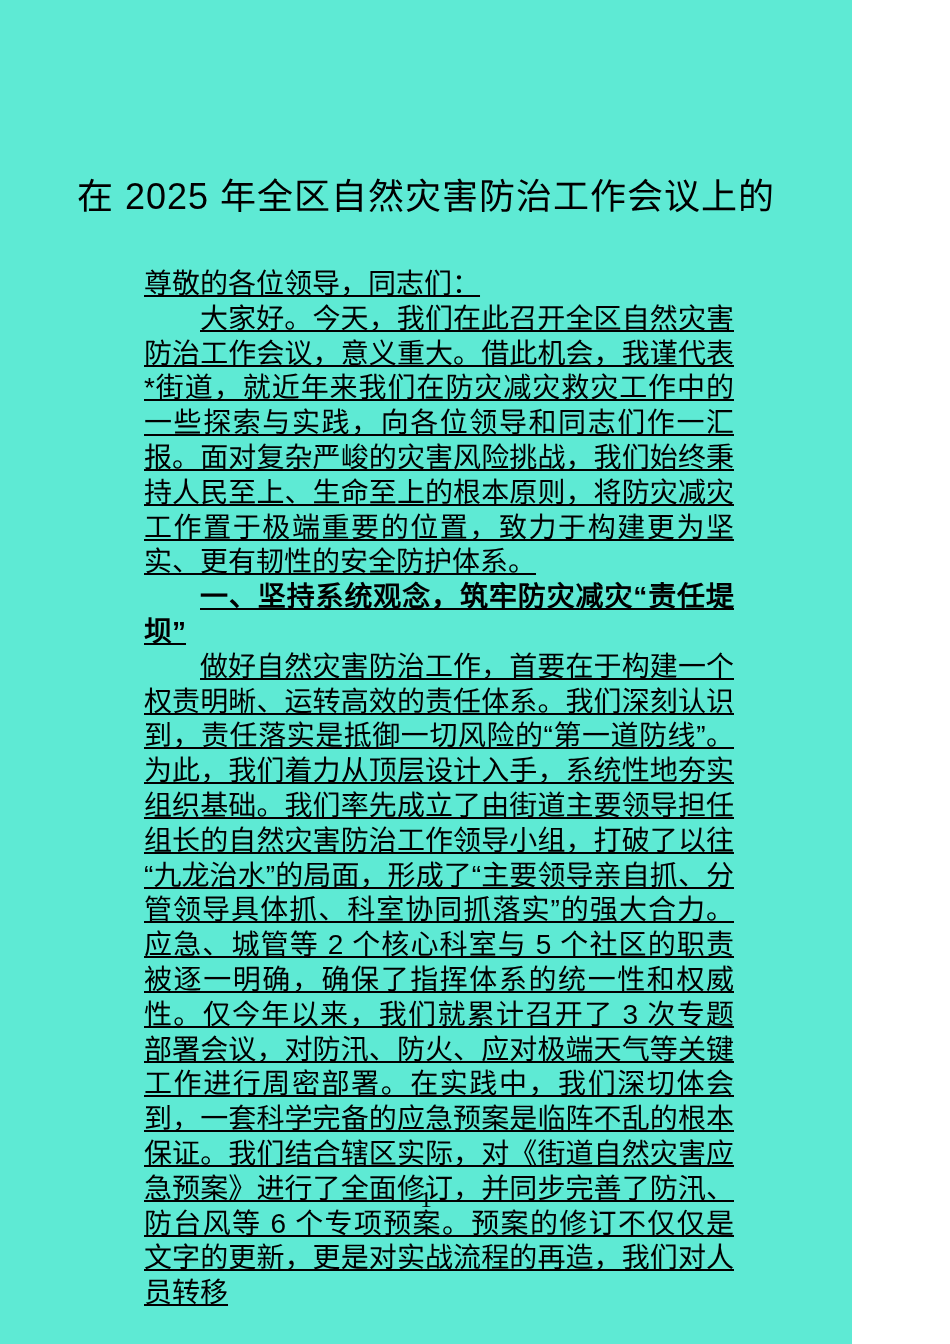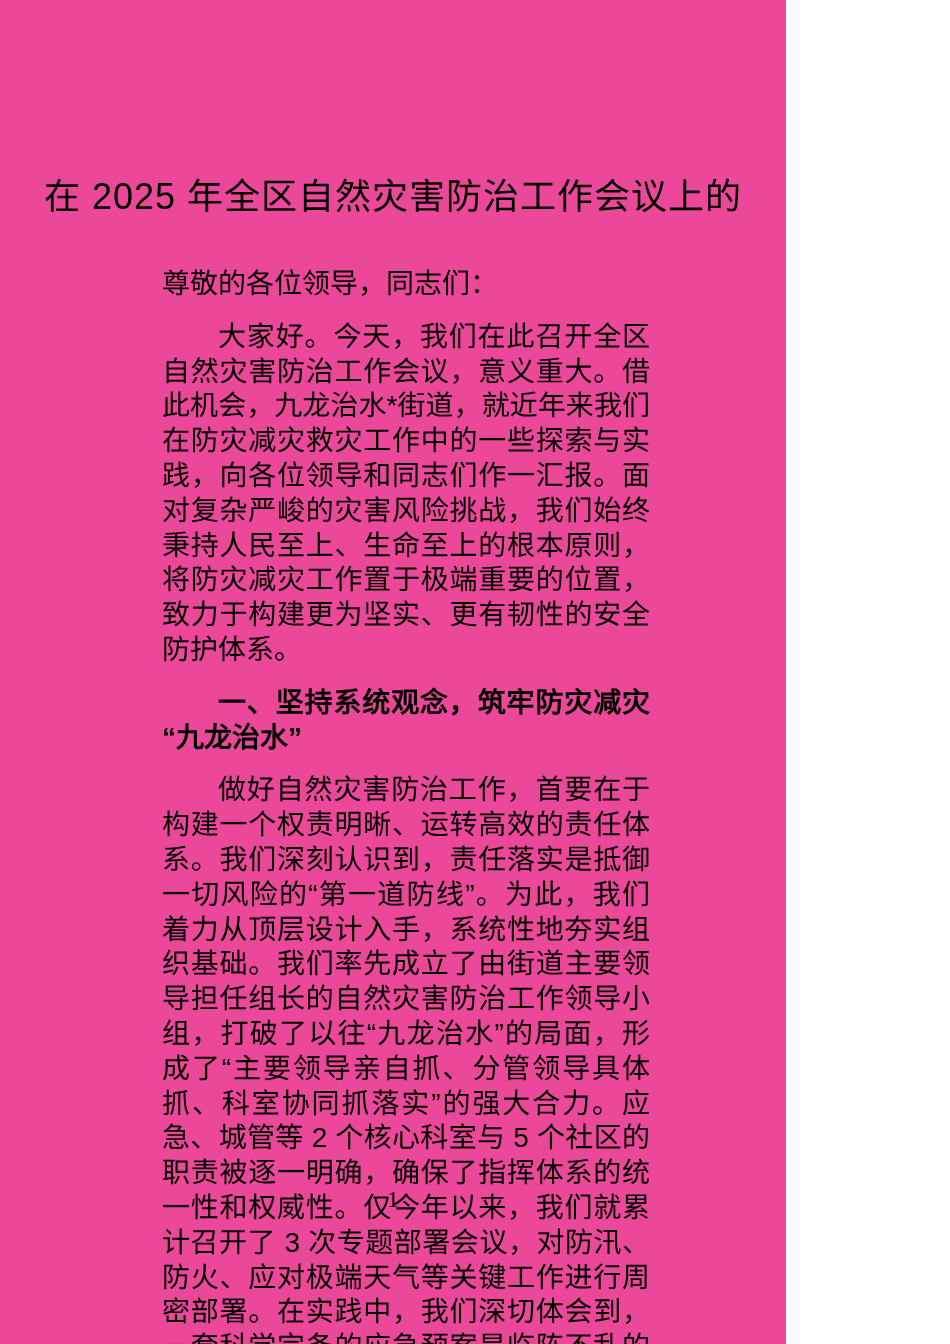--- a/index.html
+++ b/index.html
@@ -2,23 +2,23 @@
 <html lang="zh-CN"><head>
   <meta charset="utf-8">
   <style>
     html, body {
       margin: 0;
       padding: 0;
       background: #ffffff;
     }
     .page {
       position: relative;
-      width: 786px;
+      width: 852px;
       height: 1344px;
-      background: #ec4899;
+      background: #5eead4;
       color: #000000;
       overflow: hidden;
       font-family: "Liberation Sans", sans-serif;
     }
     .title-block {
       padding-top: 163px;
       text-align: center;
       font-size: 36px;
       line-height: 68px;
       font-weight: 400;
@@ -27,22 +27,23 @@
     }
     .body-block {
       margin: 36px 118px 0 144px;
       font-size: 28px;
       line-height: 34.8px;
       text-align: justify;
       text-justify: inter-ideograph;
       color: #000000;
     }
     .body-block p {
-      margin: 18px;
+      margin: 0;
       padding: 0;
+      text-decoration: underline;
     }
     .indent {
       text-indent: 2em;
     }
     .section-heading {
       font-weight: bold;
     }
     .page-number {
       position: absolute;
       left: 0;
@@ -59,20 +60,20 @@
 <body>
 
 <div class="page">
 
   <div class="title-block">
     <div>在 2025 年全区自然灾害防治工作会议上的</div>
   </div>
 
   <div class="body-block">
     <p>尊敬的各位领导，同志们：</p>
-    <p class="indent">大家好。今天，我们在此召开全区自然灾害防治工作会议，意义重大。借此机会，九龙治水*街道，就近年来我们在防灾减灾救灾工作中的一些探索与实践，向各位领导和同志们作一汇报。面对复杂严峻的灾害风险挑战，我们始终秉持人民至上、生命至上的根本原则，将防灾减灾工作置于极端重要的位置，致力于构建更为坚实、更有韧性的安全防护体系。</p>
-    <p class="indent section-heading">一、坚持系统观念，筑牢防灾减灾“九龙治水”</p>
+    <p class="indent">大家好。今天，我们在此召开全区自然灾害防治工作会议，意义重大。借此机会，我谨代表*街道，就近年来我们在防灾减灾救灾工作中的一些探索与实践，向各位领导和同志们作一汇报。面对复杂严峻的灾害风险挑战，我们始终秉持人民至上、生命至上的根本原则，将防灾减灾工作置于极端重要的位置，致力于构建更为坚实、更有韧性的安全防护体系。</p>
+    <p class="indent section-heading">一、坚持系统观念，筑牢防灾减灾“责任堤坝”</p>
     <p class="indent">做好自然灾害防治工作，首要在于构建一个权责明晰、运转高效的责任体系。我们深刻认识到，责任落实是抵御一切风险的“第一道防线”。为此，我们着力从顶层设计入手，系统性地夯实组织基础。我们率先成立了由街道主要领导担任组长的自然灾害防治工作领导小组，打破了以往“九龙治水”的局面，形成了“主要领导亲自抓、分管领导具体抓、科室协同抓落实”的强大合力。应急、城管等 2 个核心科室与 5 个社区的职责被逐一明确，确保了指挥体系的统一性和权威性。仅今年以来，我们就累计召开了 3 次专题部署会议，对防汛、防火、应对极端天气等关键工作进行周密部署。在实践中，我们深切体会到，一套科学完备的应急预案是临阵不乱的根本保证。我们结合辖区实际，对《街道自然灾害应急预案》进行了全面修订，并同步完善了防汛、防台风等 6 个专项预案。预案的修订不仅仅是文字的更新，更是对实战流程的再造，我们对人员转移</p>
   </div>
 
   <div class="page-number">1</div>
 
 </div>
 
 </body></html>

